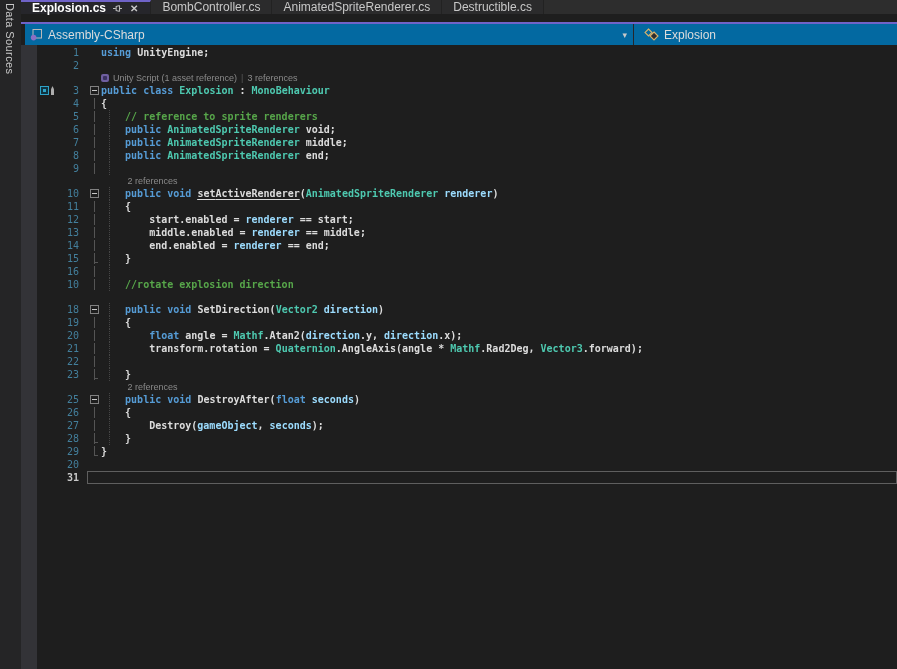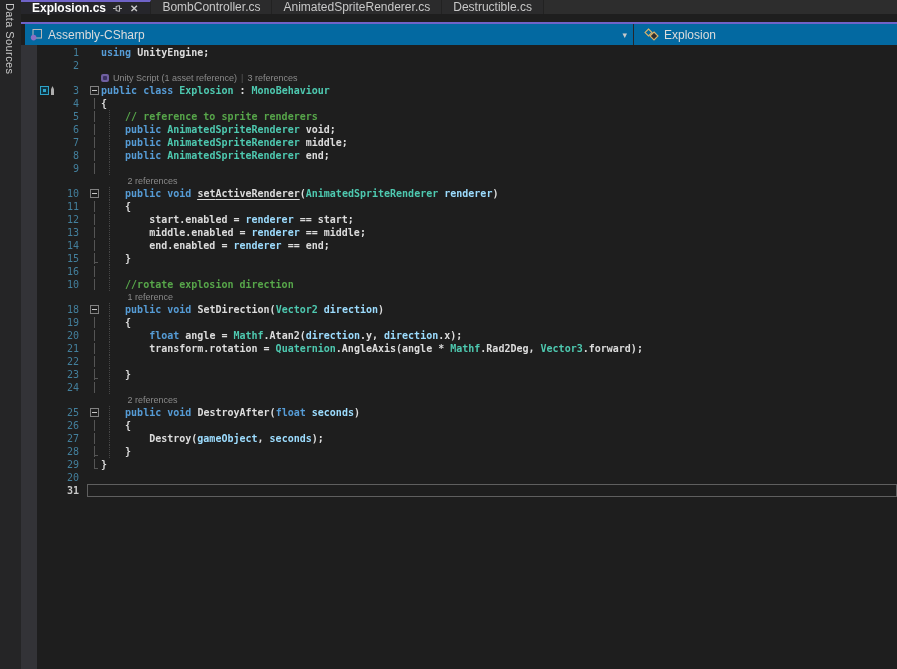--- a/index.html
+++ b/index.html
@@ -283,21 +283,20 @@
           <div class="row-body">
             <span class="cell-fold f-line"></span>
             <div class="code guide"><span class="tok-cm">    //rotate explosion direction</span></div>
           </div>
         </div>
         <div class="row cl">
           <span class="cell-glyph"></span>
           <span class="cell-num"></span>
           <div class="row-body">
             <span class="cell-fold"></span>
-            <div class="code"><div class="cl-content" style="padding-left: 26.4px;"><span class="cl-link">1 reference</span></div></div>
           </div>
         </div>
         <div class="row">
           <span class="cell-glyph"></span>
           <span class="cell-num">18</span>
           <div class="row-body">
             <span class="cell-fold">
               <span class="f-box"></span>
             </span>
             <div class="code guide"><span class="tok-kw">    public</span><span class="tok-pl"> </span><span class="tok-kw">void</span><span class="tok-pl"> </span><span class="tok-pl">SetDirection(</span><span class="tok-ty">Vector2</span><span class="tok-pr"> direction</span><span class="tok-pl">)</span></div>
@@ -336,28 +335,20 @@
           </div>
         </div>
         <div class="row">
           <span class="cell-glyph"></span>
           <span class="cell-num">23</span>
           <div class="row-body">
             <span class="cell-fold f-end"></span>
             <div class="code guide"><span class="tok-pl">    }</span></div>
           </div>
         </div>
-        <div class="row">
-          <span class="cell-glyph"></span>
-          <span class="cell-num">24</span>
-          <div class="row-body">
-            <span class="cell-fold f-line"></span>
-            <div class="code guide"></div>
-          </div>
-        </div>
         <div class="row cl">
           <span class="cell-glyph"></span>
           <span class="cell-num"></span>
           <div class="row-body">
             <span class="cell-fold"></span>
             <div class="code"><div class="cl-content" style="padding-left: 26.4px;"><span class="cl-link">2 references</span></div></div>
           </div>
         </div>
         <div class="row">
           <span class="cell-glyph"></span>

